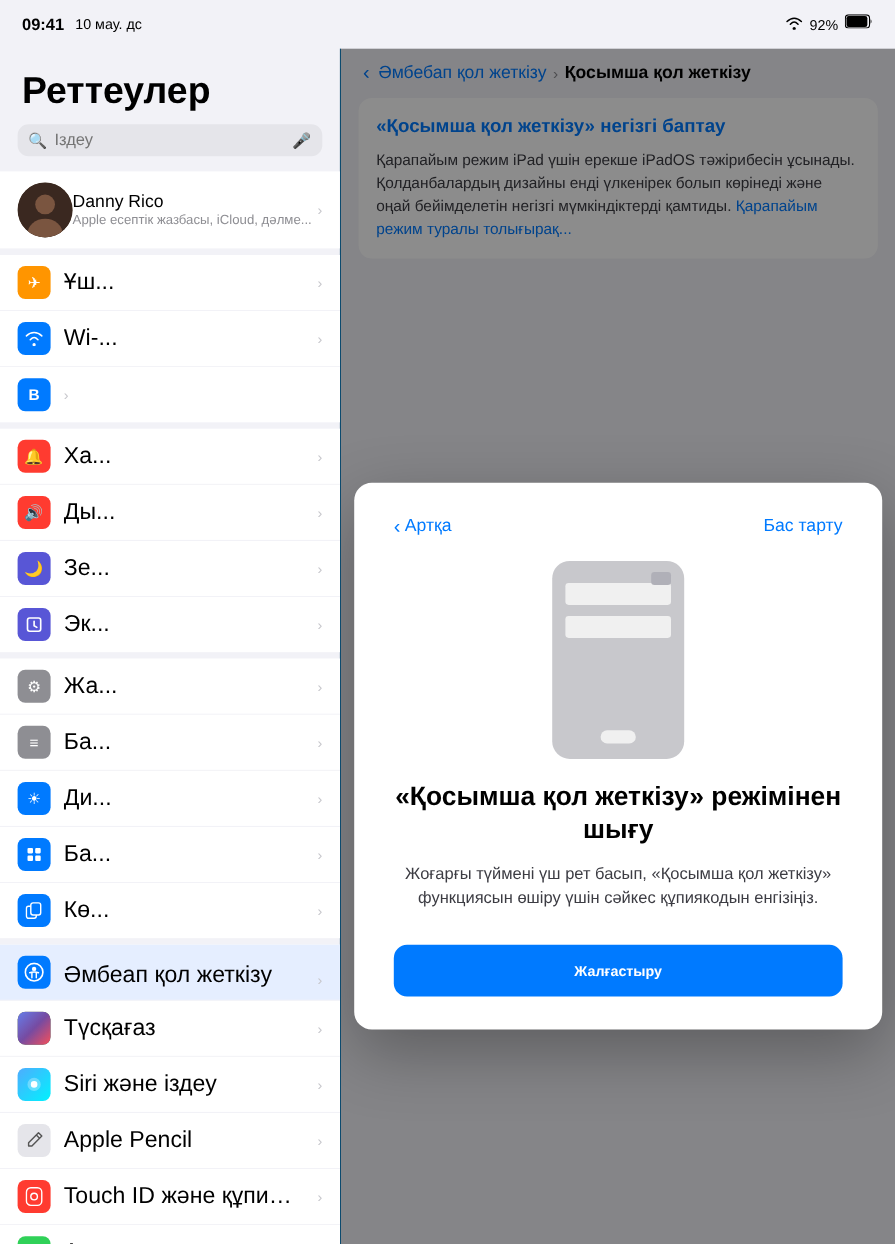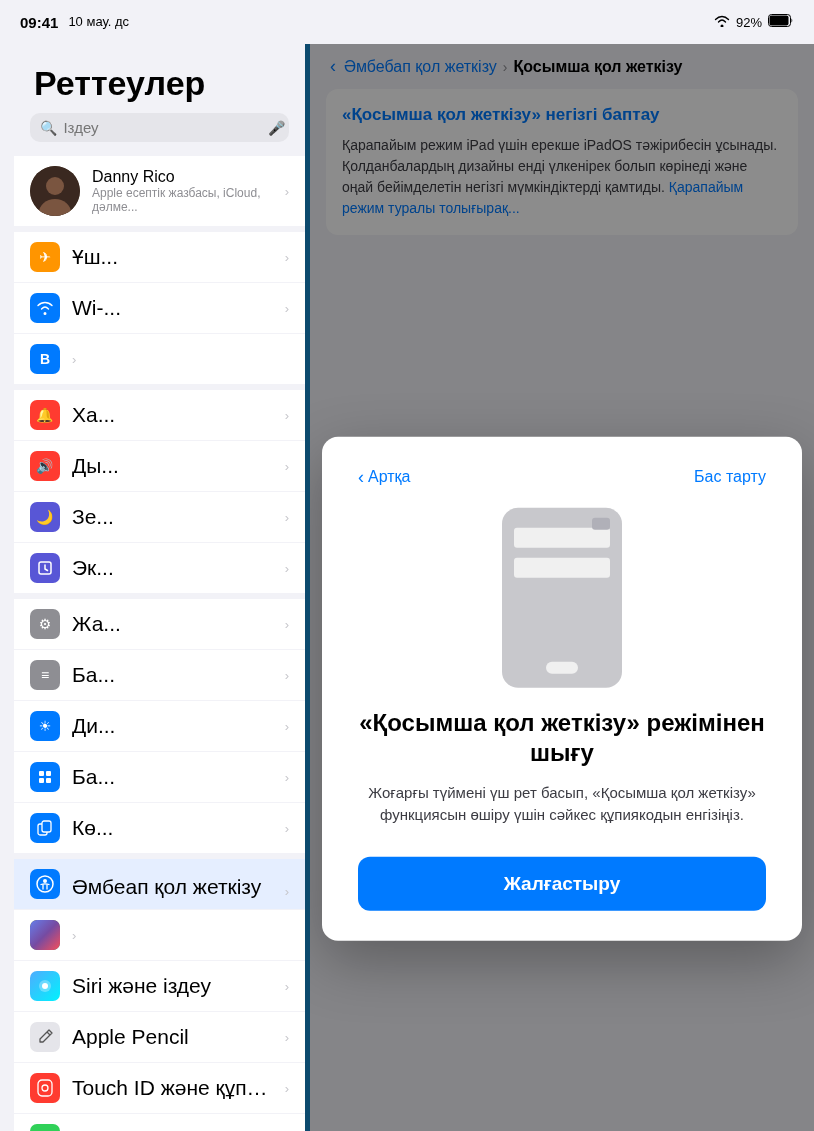--- a/index.html
+++ b/index.html
@@ -52,22 +52,21 @@
       display: flex;
     }
 
     
     .sidebar {
       width: 310px;
       background: #f2f2f7;
       display: flex;
       flex-direction: column;
       overflow: hidden;
-      border-right: 5px solid #0c4a6e;
-      padding-left: 14px;
+      border-right: 1px solid #0c4a6e;
     }
     .sidebar-title {
       font-size: 34px;
       font-weight: 700;
       color: #000;
       padding: 20px 20px 10px 20px;
     }
     .search-bar {
       margin: 0 16px 10px 16px;
       background: #e5e5ea;
@@ -92,21 +91,20 @@
     .mic-icon {
       color: #8e8e93;
       font-size: 14px;
     }
 
     
     .user-profile {
       display: flex;
       align-items: center;
       padding: 10px 16px;
-      gap: 12px;
       background: #fff;
       margin: 4px 0;
     }
     .avatar {
       width: 50px;
       height: 50px;
       border-radius: 50%;
       background: #4a3728;
       overflow: hidden;
       display: flex;
@@ -325,21 +323,21 @@
       color: #3c3c43;
       text-align: center;
       line-height: 1.5;
       margin-bottom: 30px;
     }
     .modal-continue-btn {
       display: block;
       width: 100%;
       background: #007aff;
       color: #fff;
-      font-size: 19px;
+      font-size: 13px;
       font-weight: 600;
       border: none;
       border-radius: 12px;
       padding: 16px;
       text-align: center;
       cursor: pointer;
     }
 
     
     .icon-airplane { background: #ff9500; }
@@ -505,20 +503,21 @@
               <path d="M7 9.8v4.2M11 9.8v4.2" stroke="#fff" stroke-width="1.3" stroke-linecap="round"></path>
             </svg>
           </div>
           <span class="item-label">Әмбеап қол жеткізу</span>
           <span class="chevron">›</span>
         </div>
         <div class="sidebar-item">
           <div class="item-icon" style="background:#636366; color:#fff; font-size:12px; display:flex; align-items:center; justify-content:center; overflow:hidden; border-radius:7px;">
             <div style="width:30px; height:30px; background: linear-gradient(135deg, #667eea 0%, #764ba2 50%, #f64f59 100%); border-radius:7px;"></div>
           </div>
+          <span class="item-label">Түсқағаз</span>
           <span class="chevron">›</span>
         </div>
         <div class="sidebar-item">
           <div class="item-icon" style="background: linear-gradient(135deg, #4facfe 0%, #00f2fe 100%); color:#fff; font-size:12px; display:flex; align-items:center; justify-content:center;">
             <svg width="18" height="18" viewBox="0 0 18 18" fill="none">
               <circle cx="9" cy="9" r="6" fill="#fff" opacity="0.3"></circle>
               <circle cx="9" cy="9" r="3" fill="#fff"></circle>
             </svg>
           </div>
           <span class="item-label">Siri және іздеу</span>

